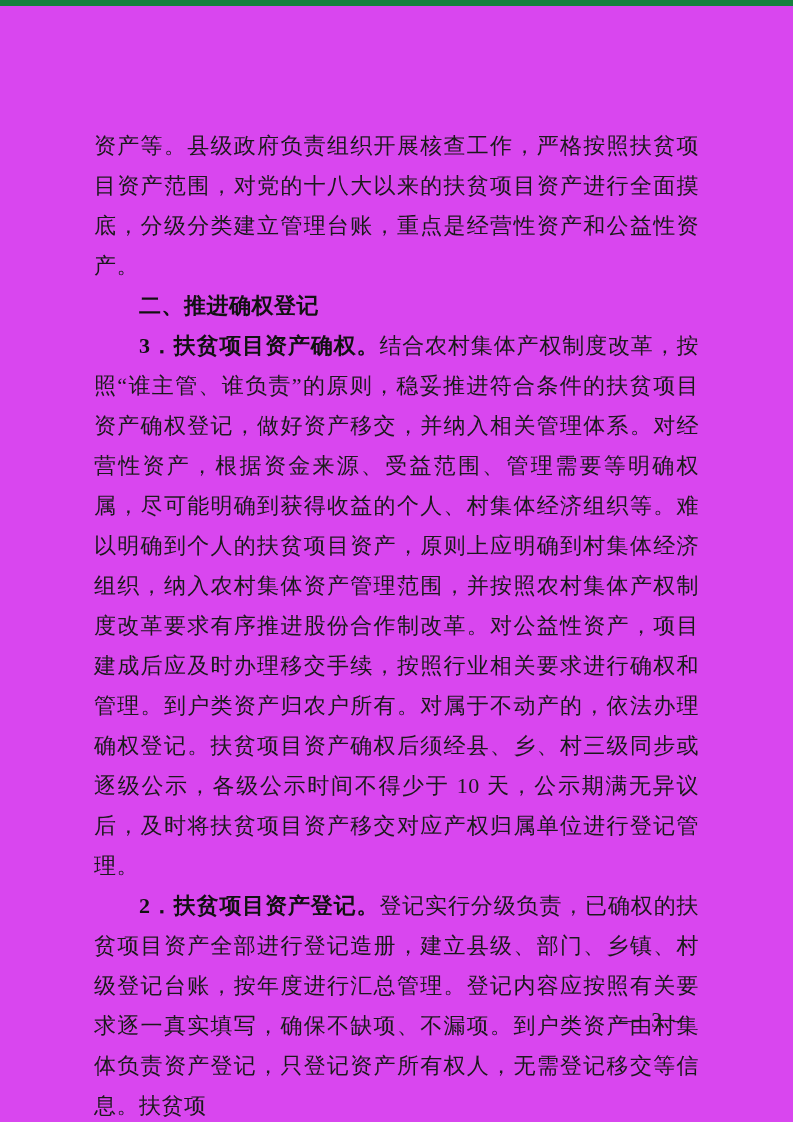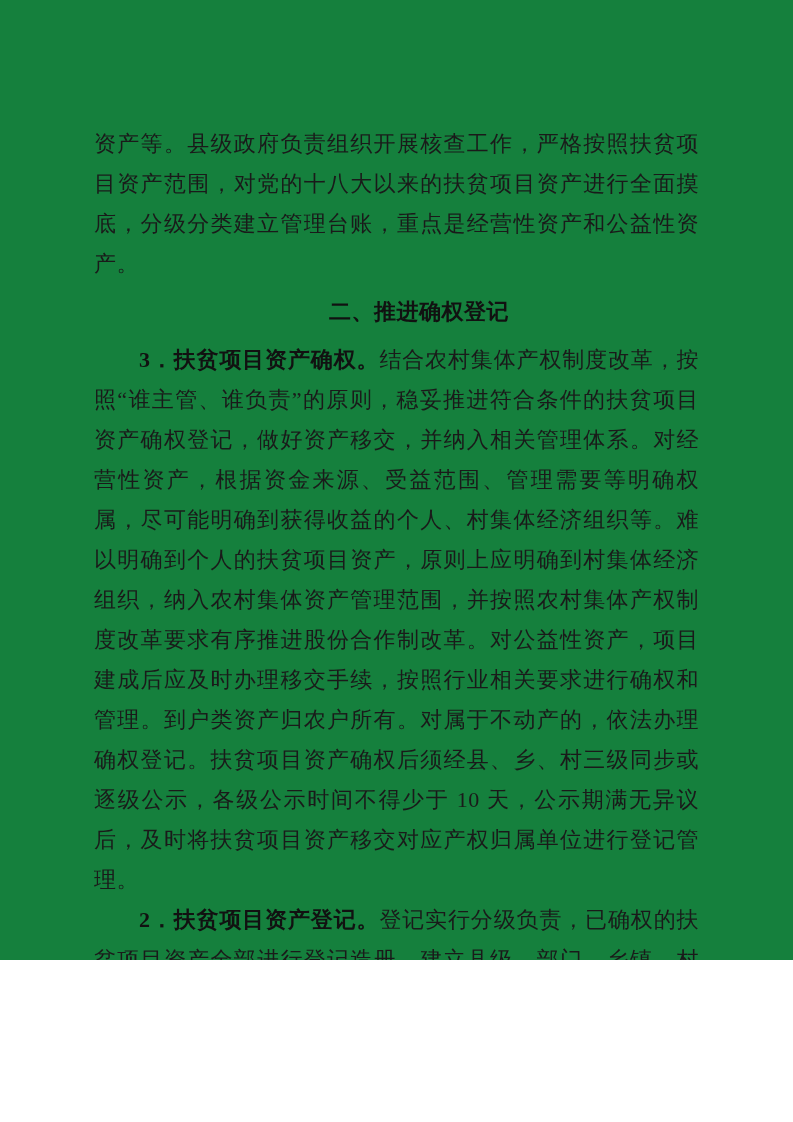--- a/index.html
+++ b/index.html
@@ -3,25 +3,25 @@
 <meta charset="utf-8">
 <style>
   html, body {
     margin: 0;
     padding: 0;
     background: #ffffff;
   }
   .page {
     position: relative;
     width: 793px;
-    height: 960px;
-    background: #15803d;
+    height: 1122px;
+    background: #d946ef;
     overflow: hidden;
     box-sizing: border-box;
-    border-top: 4px solid #15803d;
+    border-top: 6px solid #15803d;
   }
   .content {
     position: absolute;
     top: 120px;
     left: 94px;
     width: 605px;
     font-family: "Liberation Serif", serif;
     font-size: 22px;
     line-height: 40px;
     color: #1a1a1a;
@@ -29,29 +29,29 @@
     letter-spacing: 0.5px;
   }
   .para {
     margin: 0;
     padding: 0;
   }
   .para.indent {
     text-indent: 45px;
   }
   .section-heading {
-    margin: 8px;
+    margin: 0;
     padding: 0;
     text-indent: 45px;
     font-family: "Liberation Sans", sans-serif;
     font-weight: 700;
     font-size: 22px;
     line-height: 40px;
     color: #111111;
-    text-align: center;
+    text-align: left;
   }
   .lead {
     font-weight: 700;
     color: #111111;
   }
   .page-number {
     position: absolute;
     top: 1000px;
     right: 96px;
     font-family: "Liberation Serif", serif;

